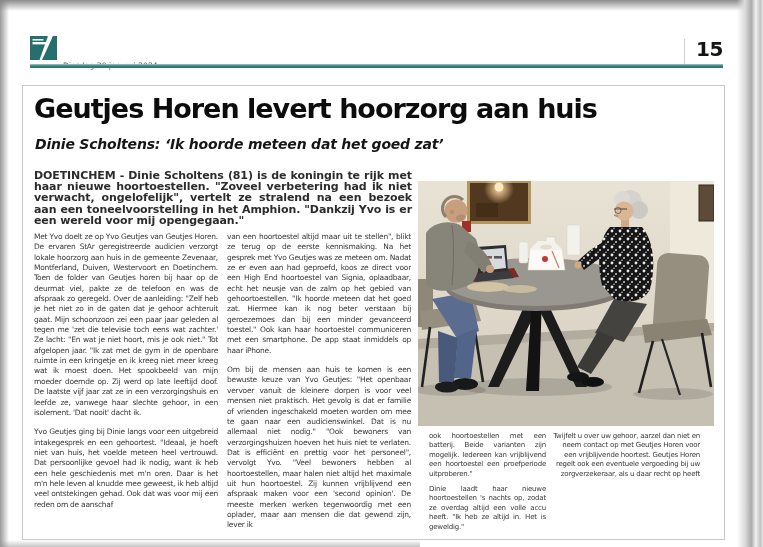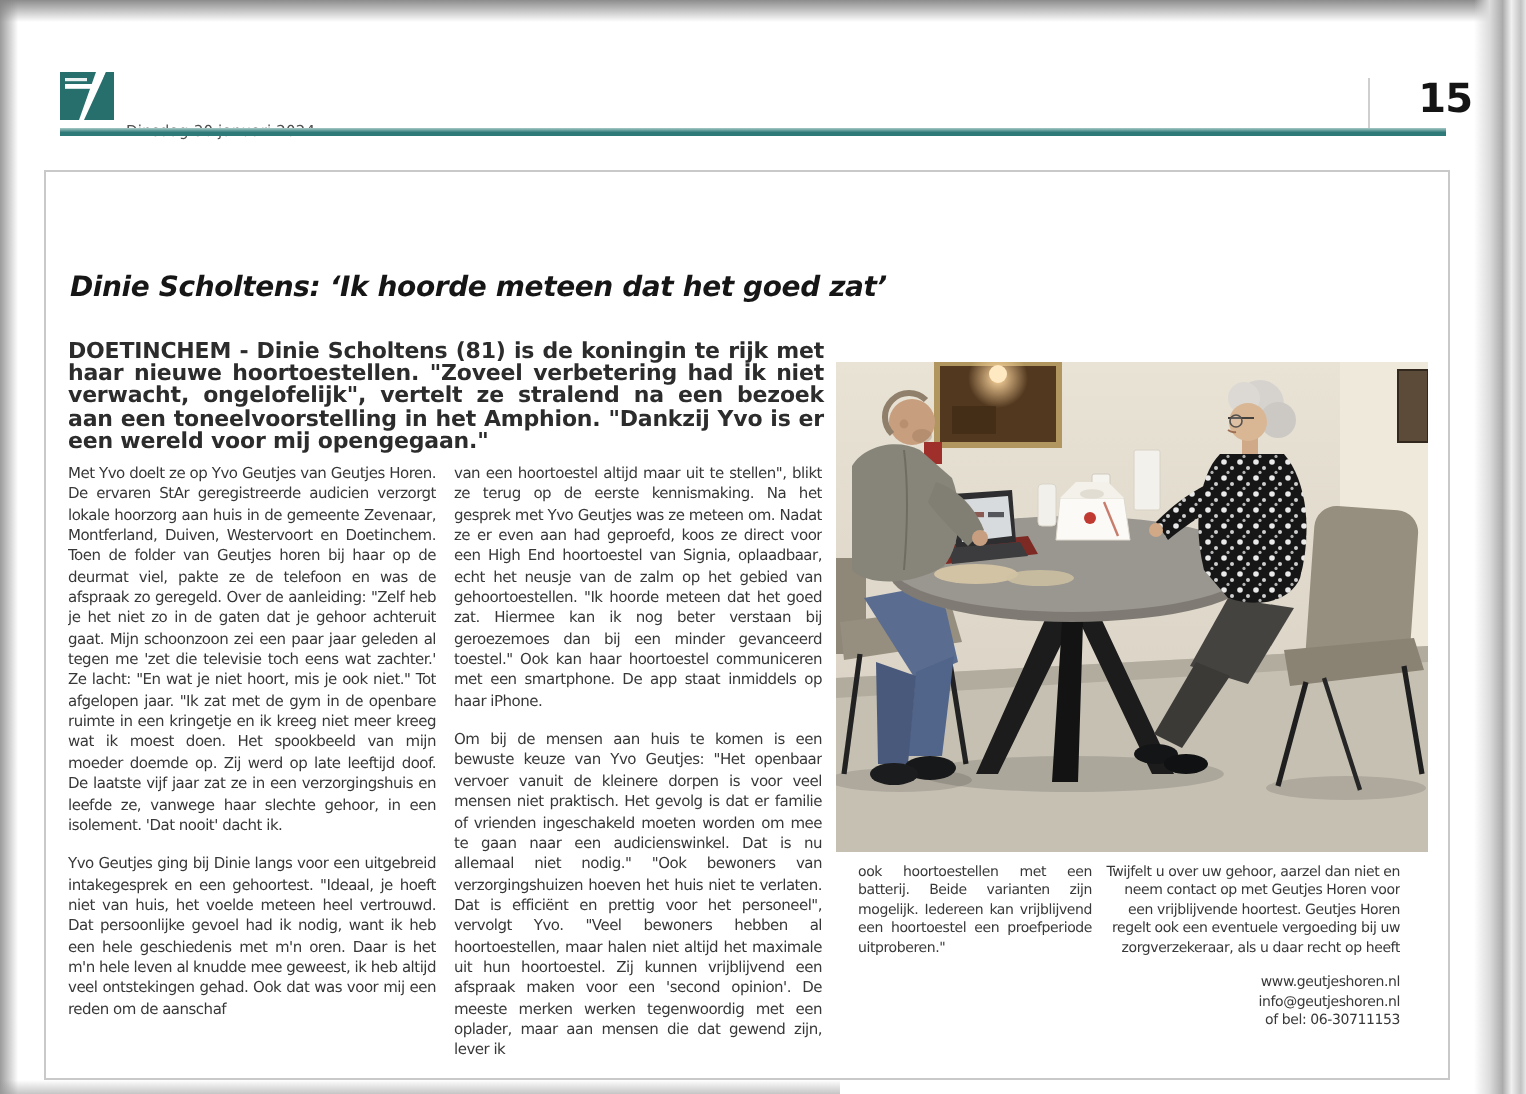--- a/index.html
+++ b/index.html
@@ -17,21 +17,21 @@
     background:linear-gradient(90deg,rgba(130,130,130,.8),rgba(255,255,255,0));}
   .edge-right{right:0;top:0;width:26px;height:547px;
     background:linear-gradient(90deg,rgba(255,255,255,0) 0%,#dcdcdc 30%,#ababab 55%,#f0f0f0 72%,#c2c2c2 90%,#e8e8e8 100%);}
   .edge-bottom{left:0;bottom:0;width:420px;height:7px;
     background:linear-gradient(0deg,rgba(150,150,150,.55),rgba(255,255,255,0));}
 
   
   .logo{position:absolute;left:30px;top:36px;width:27px;height:24px;}
   .date{position:absolute;left:63px;top:61px;font-size:7.5px;color:#4f4f4f;letter-spacing:.1px;}
   .pagenum-divider{position:absolute;left:684px;top:39px;width:1px;height:25px;background:#cfcfcf;}
-  .pagenum{position:absolute;left:696px;top:37px;width:40px;text-align:right;
+  .pagenum{position:absolute;left:696px;top:37px;width:40px;text-align:left;
     font-size:20px;font-weight:bold;color:#141414;letter-spacing:-.5px;}
   .rule{position:absolute;left:30px;top:64px;width:693px;height:4px;
     background:linear-gradient(180deg,#a8c9c7 0%,#2e7a78 55%,#2e7a78 100%);}
 
   
   .article{position:absolute;left:22px;top:85px;width:701px;height:453px;
     border:1px solid #c9c9c9;background:#fff;}
   .headline{position:absolute;left:11px;top:7px;width:682px;
     font-size:27px;line-height:31px;font-weight:800;color:#0c0c0c;letter-spacing:-1px;}
   .subheadline{position:absolute;left:12px;top:50px;width:600px;
@@ -63,20 +63,21 @@
   <rect x="2.5" y="6" width="14" height="2.4" fill="#ffffff"></rect>
   <polygon points="18,0 23,0 12,24 9.5,24" fill="#ffffff"></polygon>
   <polygon points="23,0 27,0 27,3 21.8,3" fill="#276f6d"></polygon>
 </svg>
 <div class="date">Dinsdag 30 januari 2024</div>
 <div class="pagenum-divider"></div>
 <div class="pagenum">15</div>
 <div class="rule"></div>
 
 <div class="article">
+  <h1 class="headline" style="margin:0;">Geutjes Horen levert hoorzorg aan huis</h1>
   <h2 class="subheadline" style="margin:0;font-style:italic;">Dinie Scholtens: ‘Ik hoorde meteen dat het goed zat’</h2>
   <div class="intro">DOETINCHEM -  Dinie Scholtens (81) is de koningin te rijk met haar nieuwe hoortoestellen. "Zoveel verbetering had ik niet verwacht, ongelofelijk", vertelt ze stralend na een bezoek aan een toneelvoorstelling in het Amphion. "Dankzij Yvo is er een wereld voor mij opengegaan."</div>
 
   <div class="col col1">
     <p>Met Yvo doelt ze op Yvo Geutjes van Geutjes Horen. De ervaren StAr geregistreerde audicien verzorgt lokale hoorzorg aan huis in de gemeente Zevenaar, Montferland, Duiven, Westervoort en Doetinchem. Toen de folder van Geutjes horen bij haar op de deurmat viel, pakte ze de telefoon en was de afspraak zo geregeld. Over de aanleiding: "Zelf heb je het niet zo in de gaten dat je gehoor achteruit gaat. Mijn schoonzoon zei een paar jaar geleden al tegen me 'zet die televisie toch eens wat zachter.' Ze lacht: "En wat je niet hoort, mis je ook niet." Tot afgelopen jaar. "Ik zat met de gym in de openbare ruimte in een kringetje en ik kreeg niet meer kreeg wat ik moest doen. Het spookbeeld van mijn moeder doemde op. Zij werd op late leeftijd doof. De laatste vijf jaar zat ze in een verzorgingshuis en leefde ze, vanwege haar slechte gehoor, in een isolement. 'Dat nooit' dacht ik.</p>
     <p>Yvo Geutjes ging bij Dinie langs voor een uitgebreid intakegesprek en een gehoortest. "Ideaal, je hoeft niet van huis, het voelde meteen heel vertrouwd. Dat persoonlijke gevoel had ik nodig, want ik heb een hele geschiedenis met m'n oren. Daar is het m'n hele leven al knudde mee geweest, ik heb altijd veel ontstekingen gehad. Ook dat was voor mij een reden om de aanschaf</p>
   </div>
   <div class="col col2">
     <p>van een hoortoestel altijd maar uit te stellen", blikt ze terug op de eerste kennismaking.  Na het gesprek met Yvo Geutjes was ze meteen om. Nadat ze er even aan had geproefd, koos ze direct voor een High End hoortoestel van Signia, oplaadbaar, echt het neusje van de zalm op het gebied van gehoortoestellen. "Ik hoorde meteen dat het goed zat. Hiermee kan ik nog beter verstaan bij geroezemoes dan bij een minder gevanceerd toestel." Ook kan haar hoortoestel communiceren met een smartphone. De app staat inmiddels op haar iPhone.</p>
     <p>Om bij de mensen aan huis te komen is een bewuste keuze van Yvo Geutjes: "Het openbaar vervoer vanuit de kleinere dorpen is voor veel mensen niet praktisch. Het gevolg is dat er familie of vrienden ingeschakeld moeten worden om mee te gaan naar een audicienswinkel. Dat is nu allemaal niet nodig." "Ook bewoners van verzorgingshuizen hoeven het huis niet te verlaten. Dat is efficiënt en prettig voor het personeel", vervolgt Yvo. "Veel bewoners hebben al hoortoestellen, maar halen niet altijd het maximale uit hun hoortoestel. Zij kunnen vrijblijvend een afspraak maken voor een 'second opinion'. De meeste merken werken tegenwoordig met een oplader, maar aan mensen die dat gewend zijn, lever ik</p>
@@ -184,27 +185,23 @@
       <circle cx="221" cy="29" r="9" fill="#ccc9c4"></circle>
       <circle cx="206" cy="30" r="9.5" fill="#d9b795"></circle>
       <line x1="196" y1="28" x2="209" y2="28" stroke="#44413d" stroke-width="1"></line>
       <circle cx="200" cy="29.5" r="3" fill="#ffffff" fill-opacity=".15" stroke="#55514c" stroke-width=".8"></circle>
       <path d="M196,34 q2,1.5 4,1" stroke="#9c6f52" stroke-width="1" fill="none"></path>
     </svg>
   </div>
 
   <div class="colsm col3">
     <p>ook hoortoestellen met een batterij. Beide varianten zijn mogelijk. Iedereen kan vrijblijvend een hoortoestel een proefperiode uitproberen."</p>
+    <p>Dinie laadt haar nieuwe hoortoestellen 's nachts op, zodat ze overdag altijd een volle accu heeft. "Ik heb ze altijd in. Het is geweldig."</p>
   </div>
   <div class="colsm col4">
     <p>Twijfelt u over uw gehoor, aarzel dan niet en neem contact op met Geutjes Horen voor een vrijblijvende hoortest. Geutjes Horen regelt ook een eventuele vergoeding bij uw zorgverzekeraar, als u daar recht op heeft</p>
-    <div class="contact">
-      <div>www.geutjeshoren.nl</div>
-      <div>info@geutjeshoren.nl</div>
-      <div>of bel: 06-30711153</div>
-    </div>
   </div>
 </div>
 
 <div class="edge edge-top"></div>
 <div class="edge edge-left"></div>
 <div class="edge edge-right"></div>
 <div class="edge edge-bottom"></div>
 
 </body></html>

